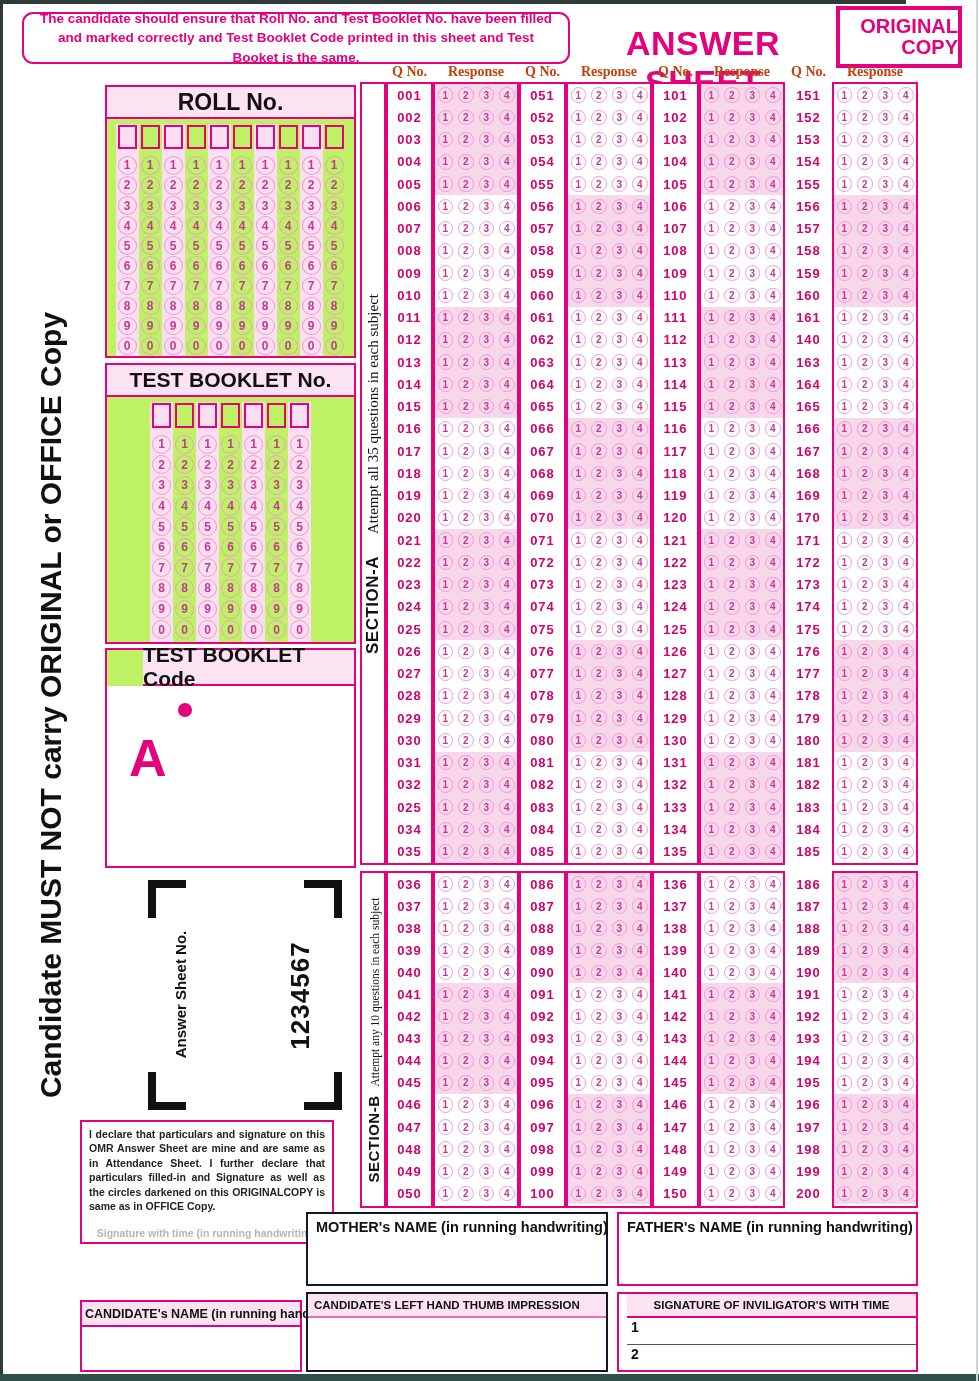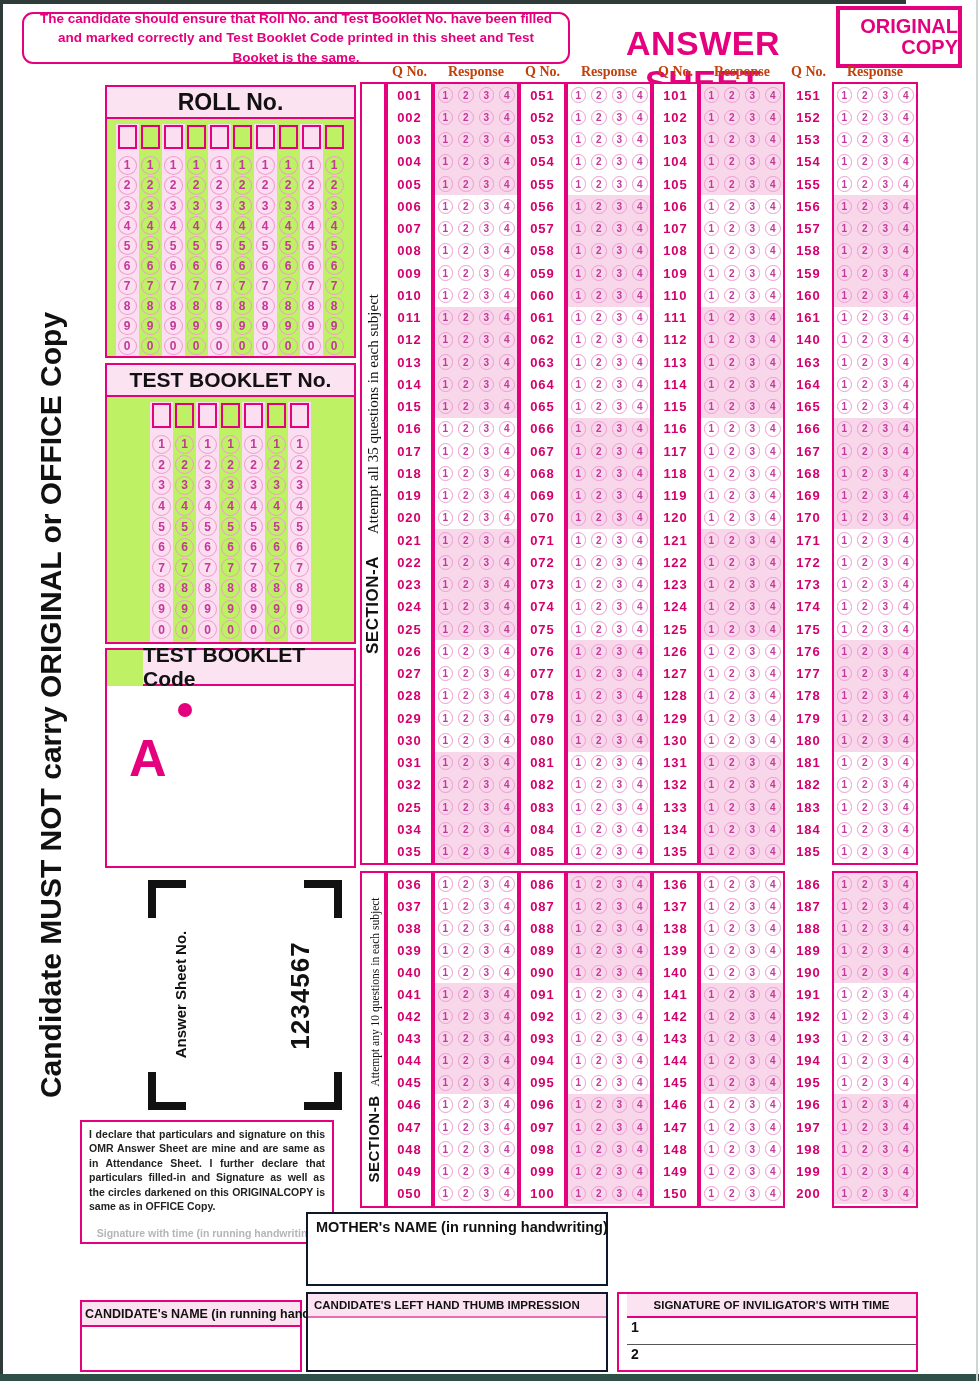--- a/index.html
+++ b/index.html
@@ -1846,20 +1846,24 @@
           <div class="bubble resp-bubble">3</div>
           <div class="bubble resp-bubble">4</div>
         </div>
       </div>
     </div>
 
   <div class="field-box" id="mother-box">
     <div class="field-label">MOTHER's NAME (in running handwriting)</div>
     <div class="write-area"></div>
   </div>
+  <div class="field-box" id="father-box">
+    <div class="field-label">FATHER's NAME (in running handwriting)</div>
+    <div class="write-area"></div>
+  </div>
   <div class="field-box" id="thumb-box">
     <div class="strip-header">CANDIDATE'S LEFT HAND THUMB IMPRESSION</div>
     <div class="write-area"></div>
   </div>
   <div class="field-box" id="invig-box">
     <div class="strip-header">SIGNATURE OF INVILIGATOR'S WITH TIME</div>
     <div id="invig-rows" style="flex:1;display:flex;flex-direction:column;">
         <div class="invig-row">
           <span>1</span>
         </div>

